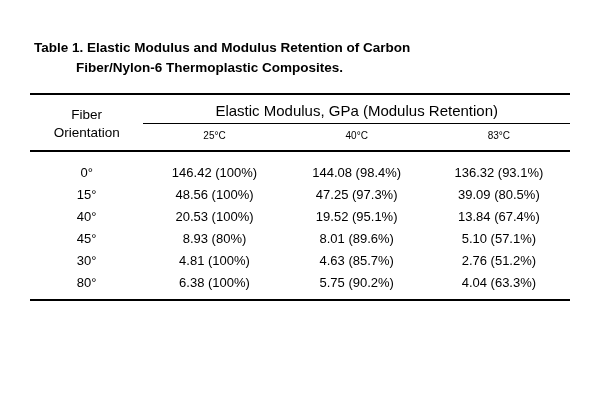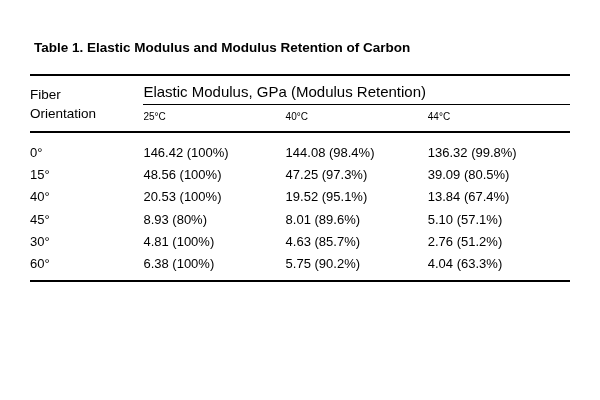--- a/index.html
+++ b/index.html
@@ -33,20 +33,21 @@
     padding-left: 42px;
   }
   table.data {
     width: 100%;
     border-collapse: collapse;
     font-size: 13px;
   }
   table.data td, table.data th {
     padding: 0;
     font-weight: normal;
+    text-align: center;
     vertical-align: middle;
   }
   .rule-top td {
     border-top: 2.5px solid #000;
   }
   .rule-bottom td {
     border-bottom: 2.5px solid #000;
   }
   .hdr-span {
     font-size: 15px;
@@ -81,55 +82,56 @@
   }
 </style>
 </head>
 <body>
 
 <div class="page">
 
   <div class="caption">
     <span>Table 1.</span>
     <span>Elastic Modulus and Modulus Retention of Carbon</span>
+    <span class="caption-line2">Fiber/Nylon-6 Thermoplastic Composites.</span>
   </div>
 
   <table class="data">
     <colgroup>
       <col class="col-orient">
       <col class="col-val">
       <col class="col-val">
       <col class="col-val">
     </colgroup>
     <tbody>
       <tr class="rule-top">
         <td rowspan="2" class="hdr-orient">
           <span>Fiber</span><br>
           <span>Orientation</span>
         </td>
         <td colspan="3" class="hdr-span">Elastic Modulus, GPa (Modulus Retention)</td>
       </tr>
       <tr>
         <td class="hdr-temp">25°C</td>
         <td class="hdr-temp">40°C</td>
-        <td class="hdr-temp">44°C</td>
+        <td class="hdr-temp">83°C</td>
       </tr>
 
       <tr class="rule-top spacer-row">
         <td></td>
         <td></td>
         <td></td>
         <td></td>
       </tr>
 
       <tr class="body-row">
         <td>0°</td>
         <td>146.42 (100%)</td>
         <td>144.08 (98.4%)</td>
-        <td>136.32 (99.8%)</td>
+        <td>136.32 (93.1%)</td>
       </tr>
       <tr class="body-row">
         <td>15°</td>
         <td>48.56 (100%)</td>
         <td>47.25 (97.3%)</td>
         <td>39.09 (80.5%)</td>
       </tr>
       <tr class="body-row">
         <td>40°</td>
         <td>20.53 (100%)</td>
@@ -142,21 +144,21 @@
         <td>8.01 (89.6%)</td>
         <td>5.10 (57.1%)</td>
       </tr>
       <tr class="body-row">
         <td>30°</td>
         <td>4.81 (100%)</td>
         <td>4.63 (85.7%)</td>
         <td>2.76 (51.2%)</td>
       </tr>
       <tr class="body-row">
-        <td>60°</td>
+        <td>80°</td>
         <td>6.38 (100%)</td>
         <td>5.75 (90.2%)</td>
         <td>4.04 (63.3%)</td>
       </tr>
 
       <tr class="rule-bottom tail-space">
         <td></td>
         <td></td>
         <td></td>
         <td></td>

